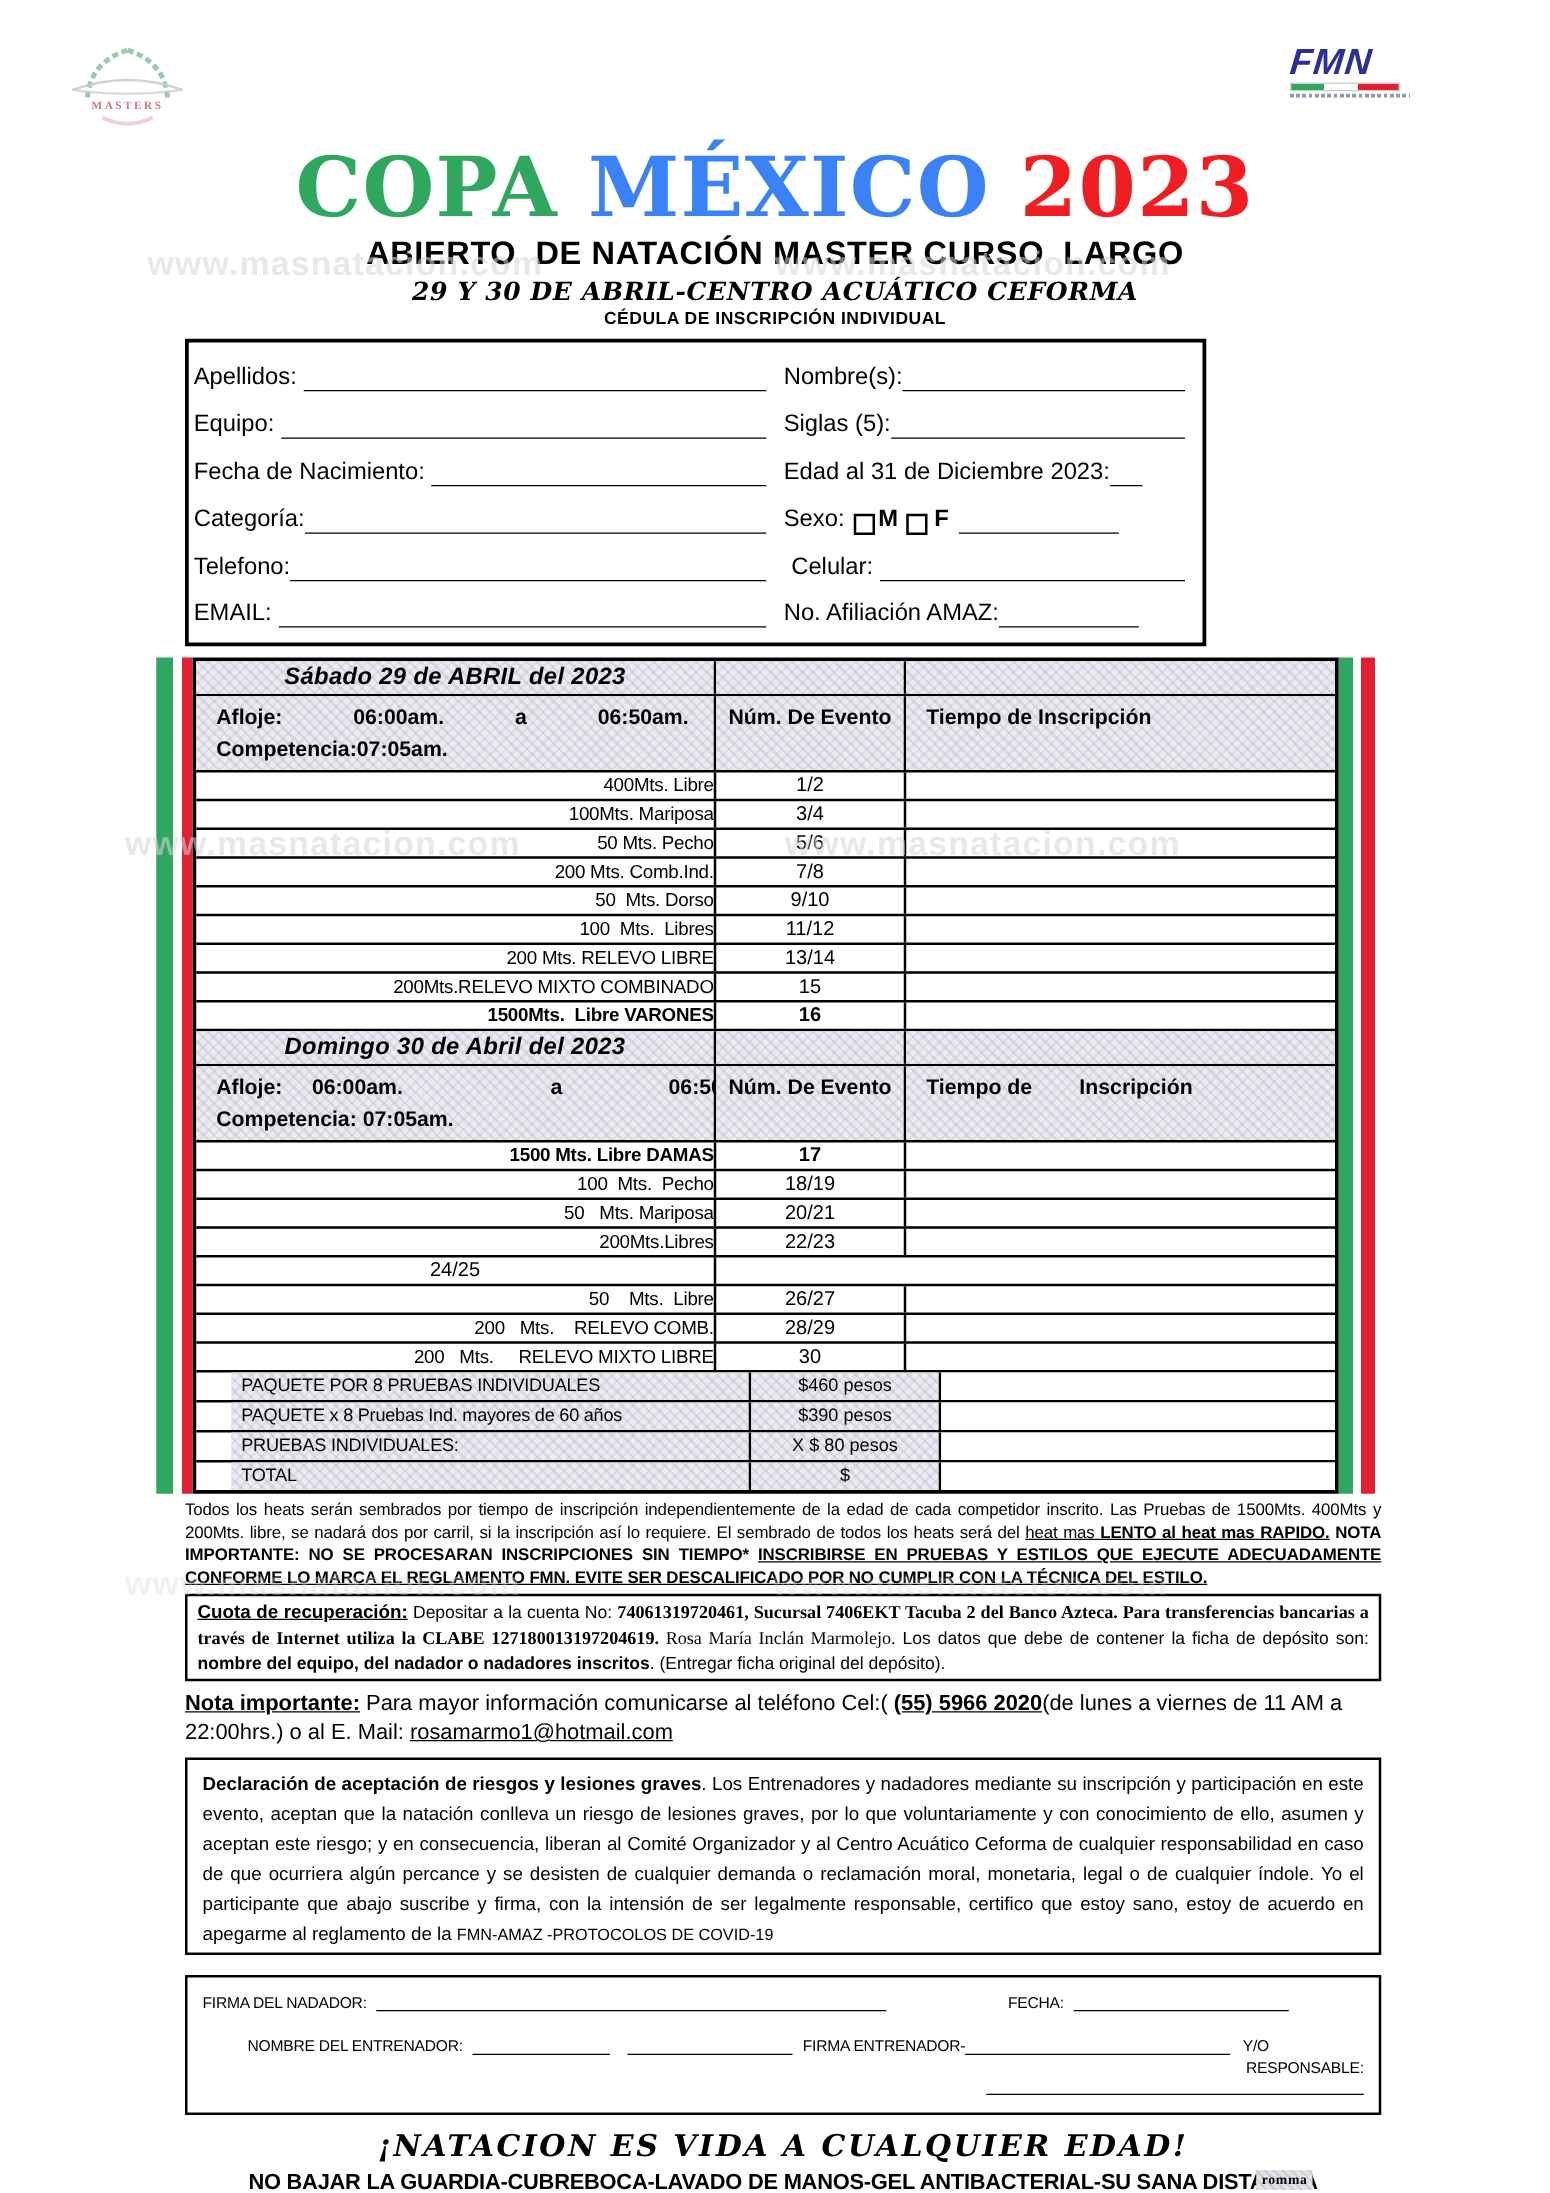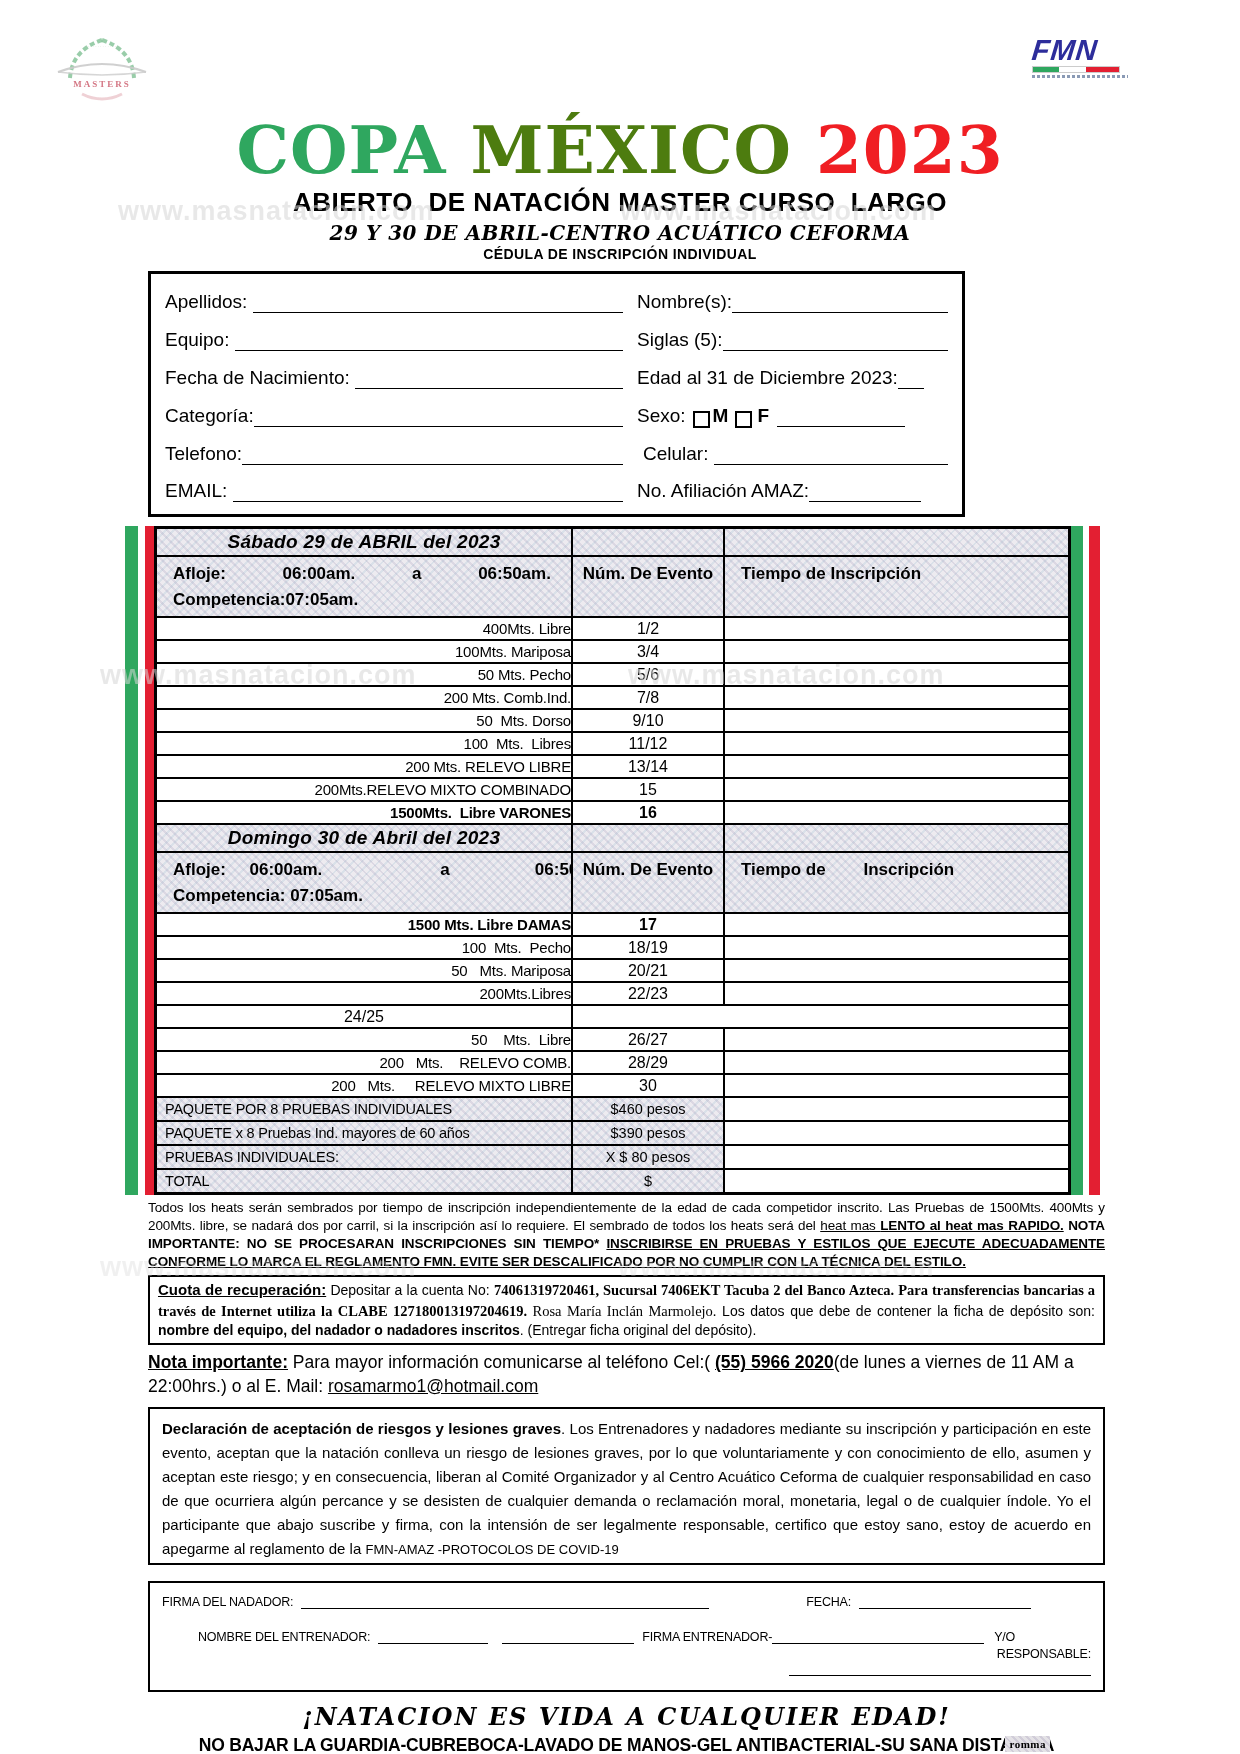--- a/index.html
+++ b/index.html
@@ -17,29 +17,29 @@
             transform:skewX(-6deg);display:inline-block;line-height:1;}
   .fmn-bar{width:86px;height:5px;margin-top:1px;
            background:linear-gradient(to right,#2fa75f 0 30%,#ffffff 30% 62%,#e31f32 62% 100%);
            border:0.5px solid #ccc;}
   .fmn-sub{width:96px;height:3px;margin-top:2px;background:repeating-linear-gradient(to right,#8a9ab5 0 3px,#fff 3px 5px);}
 
   
   .title-wrap{padding-top:116px;text-align:center;}
   .main-title{font-family:"DejaVu Serif",serif;font-weight:bold;font-size:66px;line-height:1.05;letter-spacing:1px;}
   .t-copa{color:#2fa75f;}
-  .t-mexico{color:#4d7c0f;}
+  .t-mexico{color:#3b82f6;}
   .t-year{color:#f01e23;}
   .subtitle{margin-top:2px;font-weight:bold;font-size:26px;letter-spacing:0.5px;white-space:pre;}
   .dateline{margin-top:3px;font-family:"DejaVu Serif",serif;font-weight:bold;font-style:italic;font-size:20px;letter-spacing:0.5px;}
   .cedula{margin-top:1px;font-weight:bold;font-size:14px;letter-spacing:0.4px;}
 
   
   .form-box{margin:9px 0 0 148px;width:817px;box-sizing:border-box;border:3px solid #000;
-            padding:16px 14px 6px 14px;}
+            padding:16px 14px 6px 4px;}
   .frow{display:flex;align-items:flex-end;margin-bottom:15px;font-size:19px;}
   .fleft{width:472px;display:flex;align-items:flex-end;}
   .fright{flex:1;display:flex;align-items:flex-end;}
   .flabel{white-space:pre;}
   .bl{border-bottom:1.5px solid #000;height:1.15em;display:inline-block;}
   .grow{flex:1;}
   .cb{display:inline-block;width:13px;height:13px;border:2.2px solid #000;margin:0 3px -1px 7px;}
 
   
   .table-wrap{margin-top:9px;margin-left:125px;display:flex;align-items:stretch;}
@@ -56,21 +56,21 @@
                         repeating-linear-gradient(135deg,rgba(120,170,195,.16) 0 2px,transparent 2px 6px);}
   .day-title{height:26px;line-height:26px;font-size:19px;font-weight:bold;font-style:italic;text-align:center;letter-spacing:0.3px;}
   .subhead .c{padding:4px 16px;font-size:17px;font-weight:bold;line-height:1.5;}
   .subhead .c2{text-align:center;padding-left:2px;padding-right:2px;}
   .pre{white-space:pre;}
   .evt{height:21px;}
   .evt .c{line-height:21px;font-size:15px;}
   .evt .name{text-align:right;white-space:pre;letter-spacing:-0.2px;}
   .evt .num{text-align:center;font-size:16px;}
   [data-style="bold"]{font-weight:bold;}
-  .price{height:22px;}
+  .price{height:22px;padding-left:28px;}
   .price .c{line-height:22px;font-size:14.5px;}
   .price .c1{padding-left:8px;letter-spacing:-0.2px;}
   .price .c2{text-align:center;}
   .price .c3{background:#fff;}
 
   
   .maincol{margin-left:148px;width:957px;}
   .notes{margin-top:4px;font-size:13.5px;line-height:1.33;text-align:justify;letter-spacing:-0.1px;}
   .b{font-weight:bold;}
   .u{text-decoration:underline;}

